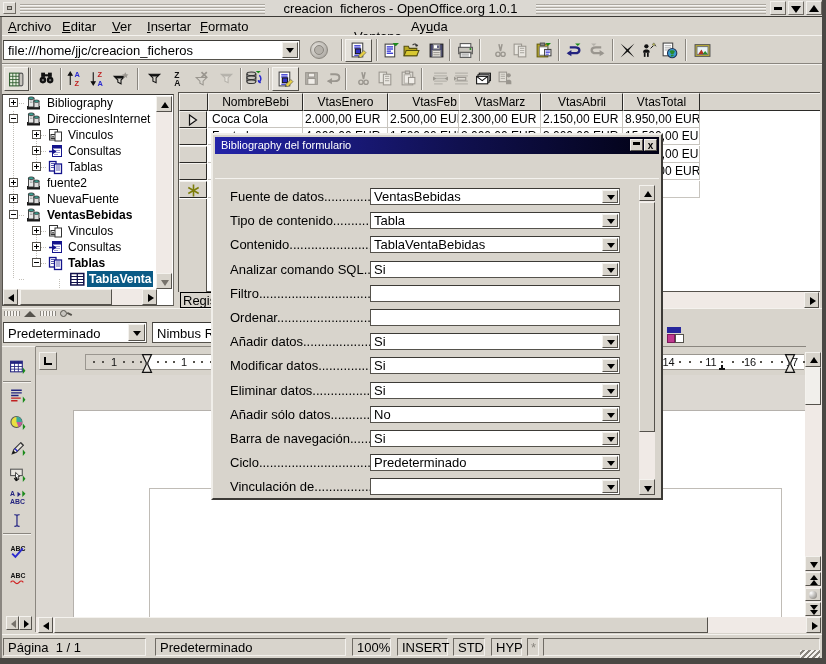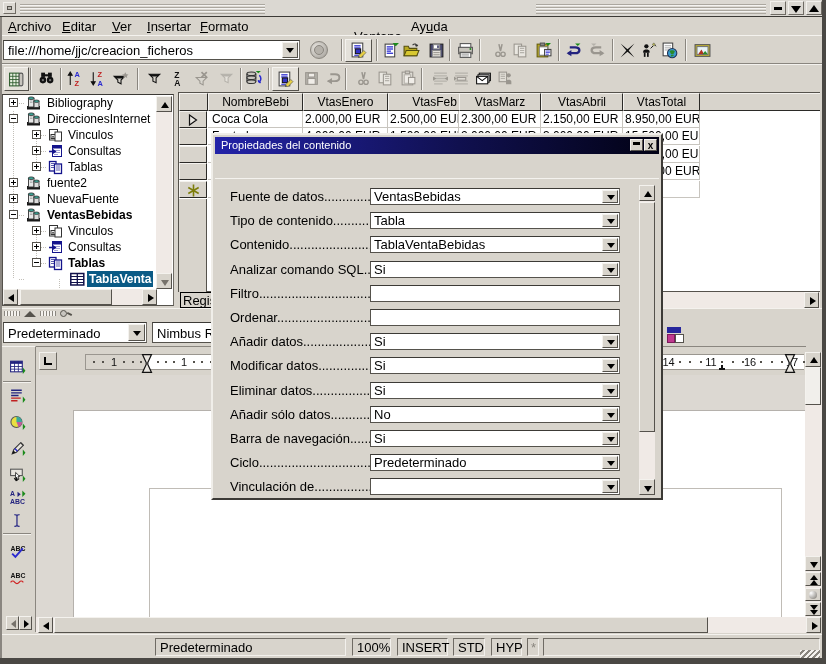--- a/index.html
+++ b/index.html
@@ -14,20 +14,21 @@
 .txt{position:absolute;white-space:nowrap;color:#000;}
 .ic{position:absolute;width:17px;height:17px;}
 </style></head>
 <body>
 
 <div class="abs" id="titlebar" style="left:0;top:0;width:826px;height:17px;background:#dbd8d2;border-bottom:1px solid #3c3a36;">
   <div class="abs raised" style="left:3px;top:2px;width:13px;height:12px;background:#dbd8d2;">
     <div class="abs" style="left:3px;top:3px;width:5px;height:4px;background:#b9b6b0;border:1px solid #55524c;"></div>
   </div>
   <div class="abs" style="left:20px;top:4px;width:245px;height:10px;background:repeating-linear-gradient(#aba79f 0,#aba79f 1px,#f4f3f1 1px,#f4f3f1 2px,#dbd8d2 2px,#dbd8d2 3px);"></div>
+  <div class="txt" style="left:268px;top:1px;width:265px;text-align:center;font-size:13px;">creacion&nbsp; ficheros - OpenOffice.org 1.0.1</div>
   <div class="abs" style="left:536px;top:4px;width:230px;height:10px;background:repeating-linear-gradient(#aba79f 0,#aba79f 1px,#f4f3f1 1px,#f4f3f1 2px,#dbd8d2 2px,#dbd8d2 3px);"></div>
   <div class="abs raised" style="left:770px;top:1px;width:16px;height:14px;background:#dbd8d2;">
       <div class="abs" style="left:3px;top:5px;width:8px;height:3px;background:#000;"></div>
     </div>
   <div class="abs raised" style="left:788px;top:1px;width:16px;height:14px;background:#dbd8d2;">
       <div class="abs" style="left:2px;top:4px;width:0;height:0;border-left:5px solid transparent;border-right:5px solid transparent;border-top:7px solid #000;"></div>
     </div>
   <div class="abs raised" style="left:806px;top:1px;width:16px;height:14px;background:#dbd8d2;">
       <div class="abs" style="left:2px;top:3px;width:0;height:0;border-left:5px solid transparent;border-right:5px solid transparent;border-bottom:7px solid #000;"></div>
     </div>
@@ -676,20 +677,23 @@
   <div class="abs btn" style="left:2px;top:0;width:15px;height:16px;">
       <div class="abs" style="left:4px;top:4px;width:0;height:0;border-top:4px solid transparent;border-bottom:4px solid transparent;border-right:6px solid #000;"></div>
     </div>
   <div class="abs btn" style="left:18px;top:0;width:654px;height:16px;"></div>
   <div class="abs btn" style="left:770px;top:0;width:15px;height:16px;">
       <div class="abs" style="left:5px;top:4px;width:0;height:0;border-top:4px solid transparent;border-bottom:4px solid transparent;border-left:6px solid #000;"></div>
     </div>
 </div>
 
 <div class="abs" id="status" style="left:0;top:634px;width:826px;height:24px;background:#d8d4cc;border-top:1px solid #f4f2ee;font-size:13px;">
+  <div class="abs sunken" style="left:3px;top:3px;width:143px;height:18px;">
+      <span class="txt" style="left:4px;top:1px;">Página&nbsp; 1 / 1</span>
+    </div>
   <div class="abs sunken" style="left:155px;top:3px;width:191px;height:18px;">
       <span class="txt" style="left:4px;top:1px;">Predeterminado</span>
     </div>
   <div class="abs sunken" style="left:352px;top:3px;width:39px;height:18px;">
       <span class="txt" style="left:4px;top:1px;">100%</span>
     </div>
   <div class="abs sunken" style="left:397px;top:3px;width:51px;height:18px;">
       <span class="txt" style="left:4px;top:1px;">INSERT</span>
     </div>
   <div class="abs sunken" style="left:453px;top:3px;width:32px;height:18px;">
@@ -704,21 +708,21 @@
   <div class="abs sunken" style="left:543px;top:3px;width:277px;height:18px;"></div>
 </div>
 
 <div class="abs" style="left:0;top:658px;width:826px;height:6px;background:#4a4844;"></div>
 <div class="abs" style="left:822px;top:0;width:4px;height:664px;background:#4a4844;"></div>
 <div class="abs" style="left:0;top:17px;width:2px;height:641px;background:#8a8680;"></div>
 <div class="abs" style="left:800px;top:650px;width:20px;height:8px;background:repeating-linear-gradient(135deg,#f4f2ee 0,#f4f2ee 2px,#8a867f 2px,#8a867f 4px);"></div>
 
 <div class="abs" id="dialog" style="left:211px;top:133px;width:452px;height:367px;background:#d8d4cc;border-top:2px solid #f0eee9;border-left:2px solid #f0eee9;border-right:2px solid #3c3a36;border-bottom:2px solid #3c3a36;">
   <div class="abs" style="left:2px;top:2px;width:444px;height:17px;background:linear-gradient(to right,#2323a8 0%,#10104f 55%,#020215 100%);">
-    <span class="txt" style="left:6px;top:2px;color:#fff;font-size:11px;">Propiedades del contenido</span>
+    <span class="txt" style="left:6px;top:2px;color:#fff;font-size:11px;">Bibliography del formulario</span>
     <div class="abs btn" style="right:16px;top:2px;width:13px;height:12px;">
         <div class="abs" style="left:2px;top:2px;width:7px;height:3px;background:#000;"></div>
       </div>
     <div class="abs btn" style="right:2px;top:2px;width:13px;height:12px;text-align:center;font-size:10px;font-weight:bold;line-height:11px;">x</div>
   </div>
   <div class="abs" style="left:2px;top:43px;width:444px;height:1px;background:#f4f2ee;"></div>
   <div class="abs" id="dlgbody" style="left:2px;top:44px;width:444px;height:319px;font-size:13px;">
       <div style="position:absolute;left:15px;top:10px;width:142px;overflow:hidden;white-space:nowrap;">Fuente de datos...........................................</div>
       <div style="position:absolute;left:155px;top:9px;width:250px;height:17px;background:#fff;border-top:1px solid #3c3a36;border-left:1px solid #55524c;border-right:1px solid #6f6b64;border-bottom:1px solid #55524c;">
         <span style="position:absolute;left:3px;top:0px;white-space:nowrap;">VentasBebidas</span>

